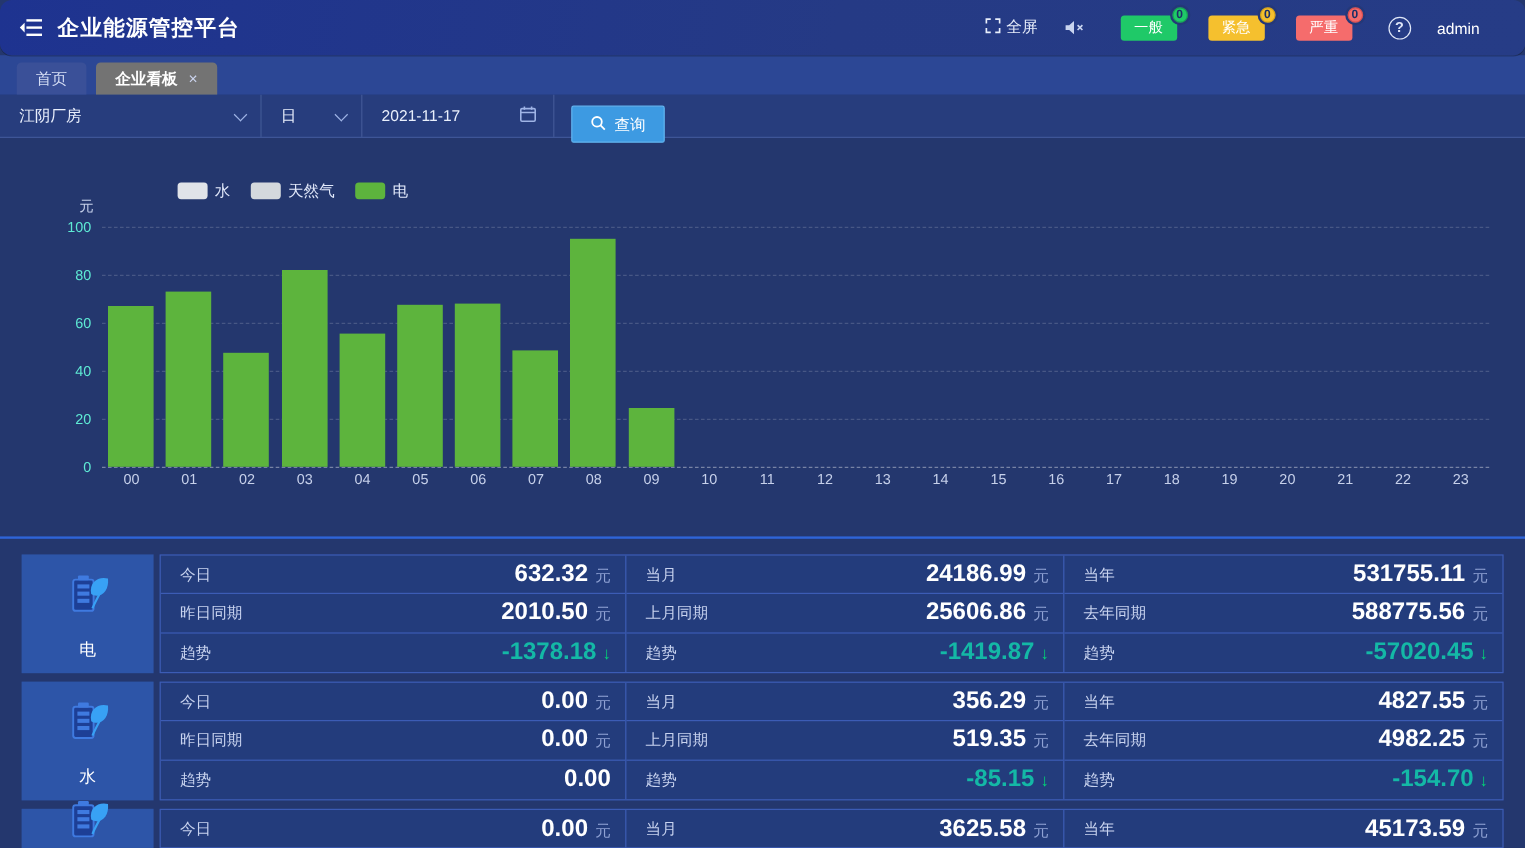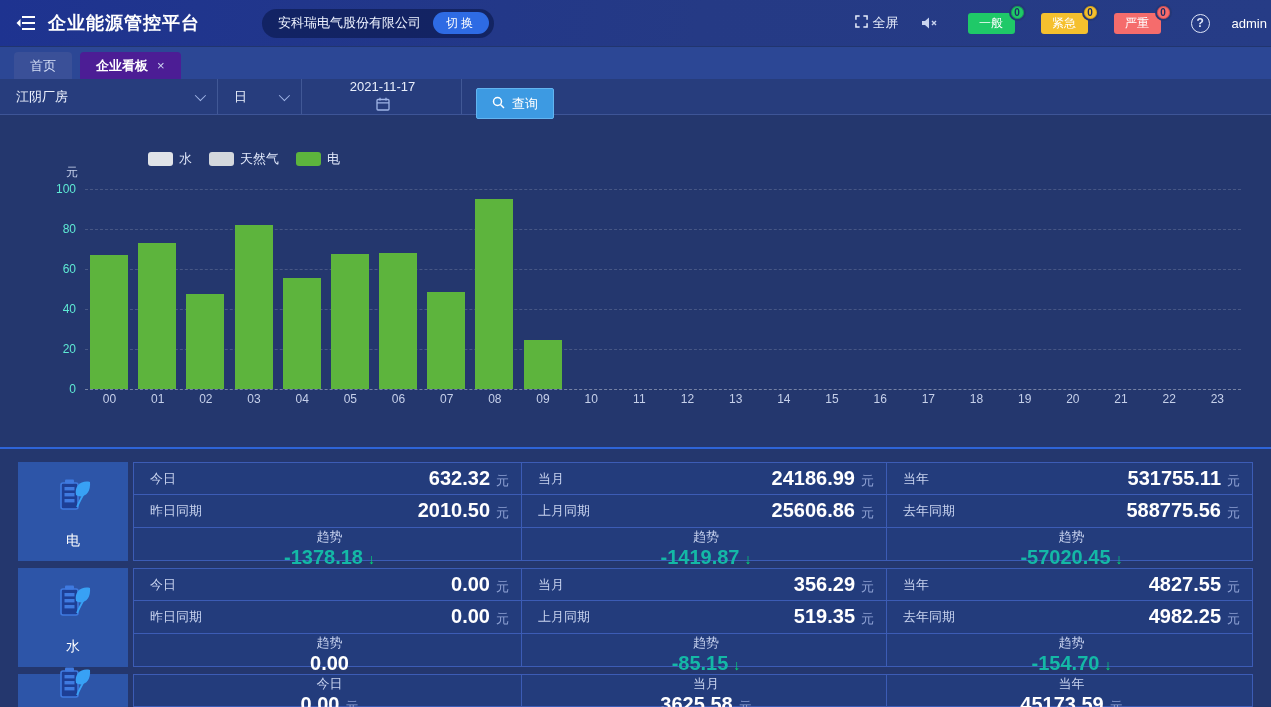--- a/index.html
+++ b/index.html
@@ -2,55 +2,55 @@
 <html><head>
 <meta charset="utf-8">
 <style>
   * { margin:0; padding:0; box-sizing:border-box; }
   html,body { width:1271px; height:707px; overflow:hidden; }
   body { background:#24376e; font-family:"Liberation Sans", sans-serif; position:relative; color:#fff; }
 
   
   .app-header { position:absolute; top:0; left:0; width:100%; height:46px;
     background:linear-gradient(100deg,#1e3390 0%,#253a85 55%,#263c86 100%);
-    display:flex; align-items:center; box-shadow:0 1px 0 rgba(0,0,0,0.25); z-index:5; }
+    display:flex; align-items:center; box-shadow:0 1px 0 rgba(0,0,0,0.25); z-index:5;border-radius:10px; }
   .burger { margin-left:14px; width:24px; height:24px; display:flex; align-items:center; justify-content:center; cursor:pointer; }
   .app-title { margin-left:10px; font-size:18px; font-weight:bold; letter-spacing:1px; }
   .company { margin-left:62px; background:rgba(8,20,68,0.55); border-radius:15px; height:29px;
     display:flex; align-items:center; padding:0 5px 0 16px; gap:12px; }
   .company-name { font-size:13px; color:#eef3ff; }
   .switch-btn { background:#2e6be4; border:none; border-radius:12px; height:22px; padding:0 13px;
     color:#fff; font-size:12px; letter-spacing:3px; cursor:pointer; }
-  .hdr-right { margin-left:auto; display:flex; align-items:center; gap:22px; padding-right:4px; }
+  .hdr-right { margin-left:auto; display:flex; align-items:center; gap:22px; padding-right:38px; }
   .fullscreen { display:flex; align-items:center; gap:5px; font-size:13px; color:#e8eefb; cursor:pointer; }
   .mute { cursor:pointer; display:flex; align-items:center; }
   .alarms { display:flex; gap:26px; margin:0 8px; }
   .alarm { position:relative; width:47px; height:21px; border-radius:3px; color:#fff; font-size:12px;
     display:flex; align-items:center; justify-content:center; cursor:pointer; }
   .alarm .cnt { position:absolute; top:-9px; right:-11px; width:17px; height:17px; border-radius:50%;
     font-size:10px; font-weight:bold; color:#1d2f66; display:flex; align-items:center; justify-content:center;
     border:2px solid #243878; }
   .help { width:19px; height:19px; border-radius:50%; border:1.5px solid #dfe6f8; color:#dfe6f8;
     font-size:12px; font-weight:bold; display:flex; align-items:center; justify-content:center; cursor:pointer; }
   .admin { font-size:13px; color:#fff; cursor:pointer; }
 
   
   .tabbar { position:absolute; top:46px; left:0; width:100%; height:33px; background:#2c4795;
     display:flex; align-items:flex-end; padding-left:14px; gap:8px; }
   .tab { height:27px; border-radius:4px 4px 0 0; background:#3a5098; color:#d5def5; font-size:13px;
     display:flex; align-items:center; padding:0 16px; gap:9px; cursor:pointer; }
-  .tab.active { background:#4c1d95; color:#fff; font-weight:bold; }
+  .tab.active { background:#737373; color:#fff; font-weight:bold; }
   .tab-close { font-size:13px; color:#cdd6f0; font-weight:normal; cursor:pointer; }
 
   
   .filterbar { position:absolute; top:79px; left:0; width:100%; height:36px; background:#273d7d;
     border-bottom:1px solid rgba(130,160,230,0.25); display:flex; align-items:stretch; }
   .f-item { display:flex; align-items:center; justify-content:space-between; padding:0 14px 0 16px;
     border-right:1px solid rgba(160,185,240,0.22); cursor:pointer; font-size:13px; color:#e9effc; }
-  .f-site { width:218px; } .f-period { width:84px; } .f-date { width:160px;flex-direction:column; } .f-metric { width:80px; border-right:none; }
+  .f-site { width:218px; } .f-period { width:84px; } .f-date { width:160px; } .f-metric { width:80px; border-right:none; }
   .chev { width:8px; height:8px; border-right:1.5px solid #9fb4e6; border-bottom:1.5px solid #9fb4e6;
     transform:rotate(45deg) translateY(-2px); }
   .search-btn { margin:9px 0 0 14px; height:31px; background:#3d9ae2; border:1px solid #62b4f0; border-radius:2px;
     color:#fff; font-size:13px; display:flex; align-items:center; gap:7px; padding:0 15px; cursor:pointer; }
 
   
   .chart { position:absolute; top:128px; left:0; width:1271px; height:319px; }
   .legend { position:absolute; top:22px; left:148px; display:flex; gap:17px; }
   .lg-item { display:flex; align-items:center; gap:6px; font-size:13px; color:#e2e9fb; cursor:pointer; }
   .lg-sw { width:25px; height:14px; border-radius:3px; }
@@ -66,45 +66,41 @@
   .energy { position:absolute; top:447px; left:0; width:1271px; height:260px; border-top:2px solid #2e64d8; }
   .erow { position:absolute; left:18px; width:1235px; display:flex; gap:5px; }
   .card { width:110px; background:#2d55a8; display:flex; flex-direction:column; align-items:center;
     justify-content:center; gap:9px; }
   .card-name { font-size:14px; color:#fff; }
   .cells { flex:1; display:grid; grid-template-columns:387px 365px 1fr; border:1px solid #3c5cb5; background:#233c7c; }
   .ecol { display:grid; grid-auto-rows:32.3px; border-left:1px solid #3c5cb5; }
   .ecol:first-child { border-left:none; }
   .cell { display:flex; justify-content:space-between; align-items:center; padding:0 12px 0 16px;
     border-bottom:1px solid #3c5cb5; }
-  .ecol .cell:last-child { border-bottom:none;flex-direction:column; }
+  .ecol .cell:last-child { border-bottom:none; }
   .lab { color:#c8d3ef; font-size:13px; }
   .vwrap { display:flex; align-items:baseline; }
   .val { color:#fff; font-weight:bold; font-size:20px; }
   .unit { color:#8fa2d4; font-size:13px; margin-left:6px; }
   .trend-down .val { color:#14b8a6; }
   .arrow { color:#00d977; font-weight:bold; font-size:14px; margin-left:5px; }
 </style>
 </head>
 <body>
 
 <div class="app-header">
   <div class="burger">
     <svg width="20" height="18" viewBox="0 0 20 18">
       <rect x="6" y="2" width="13" height="2" fill="#fff"></rect>
       <rect x="6" y="8" width="13" height="2" fill="#fff"></rect>
       <rect x="6" y="14" width="13" height="2" fill="#fff"></rect>
       <path d="M4.5 5 L0.5 9 L4.5 13 Z" fill="#fff"></path>
     </svg>
   </div>
   <div class="app-title">企业能源管控平台</div>
-  <div class="company">
-    <span class="company-name">安科瑞电气股份有限公司</span>
-    <button class="switch-btn">切换</button>
-  </div>
   <div class="hdr-right">
     <div class="fullscreen">
       <span>
         <svg width="13" height="13" viewBox="0 0 14 14" fill="none" stroke="#e8eefb" stroke-width="1.6">
           <path d="M5 1 L1 1 L1 5 M9 1 L13 1 L13 5 M5 13 L1 13 L1 9 M9 13 L13 13 L13 9"></path>
         </svg>
       </span>
       <span>全屏</span>
     </div>
     <div class="mute">

